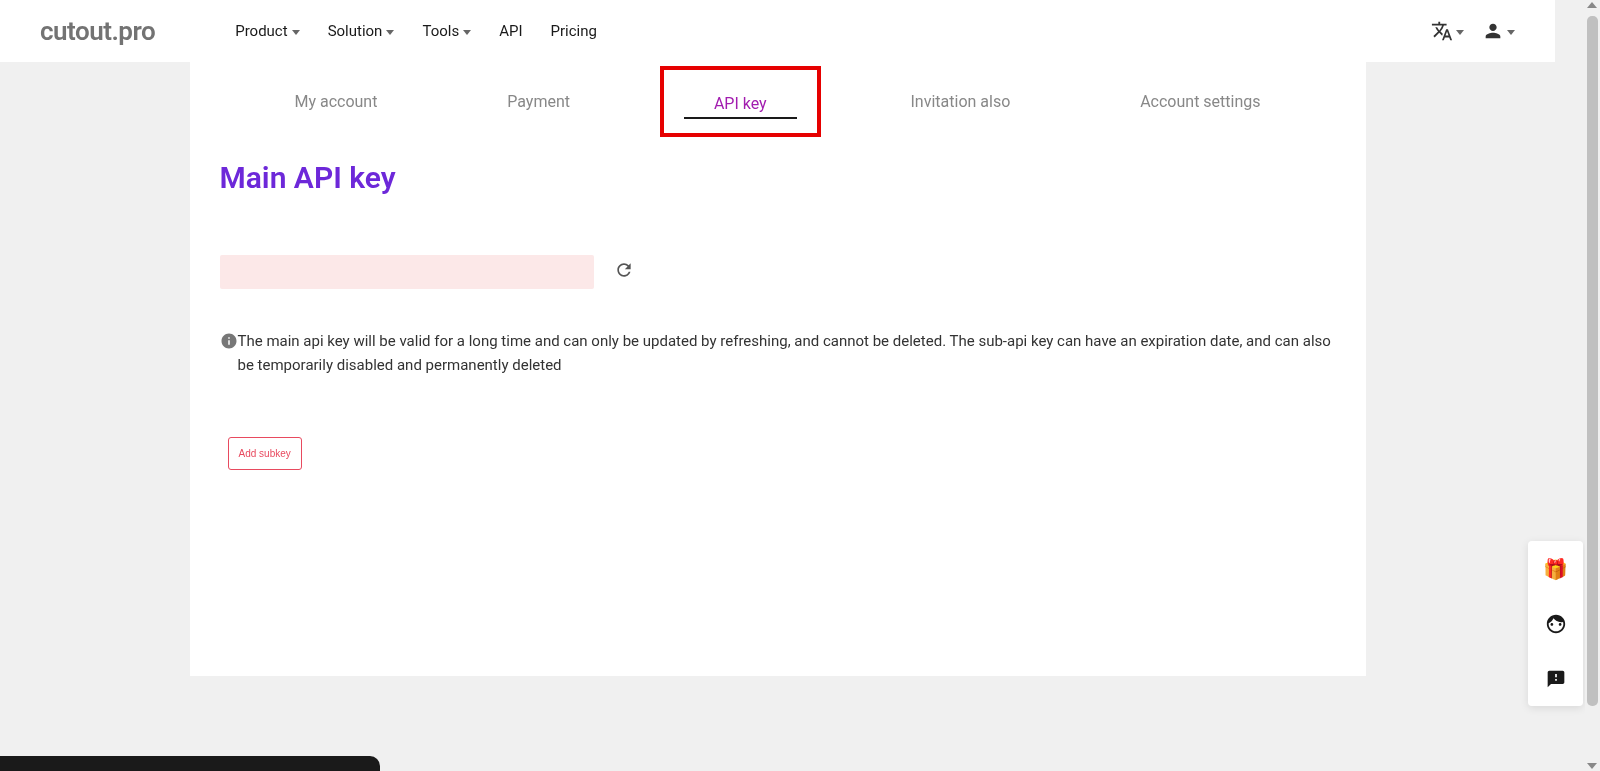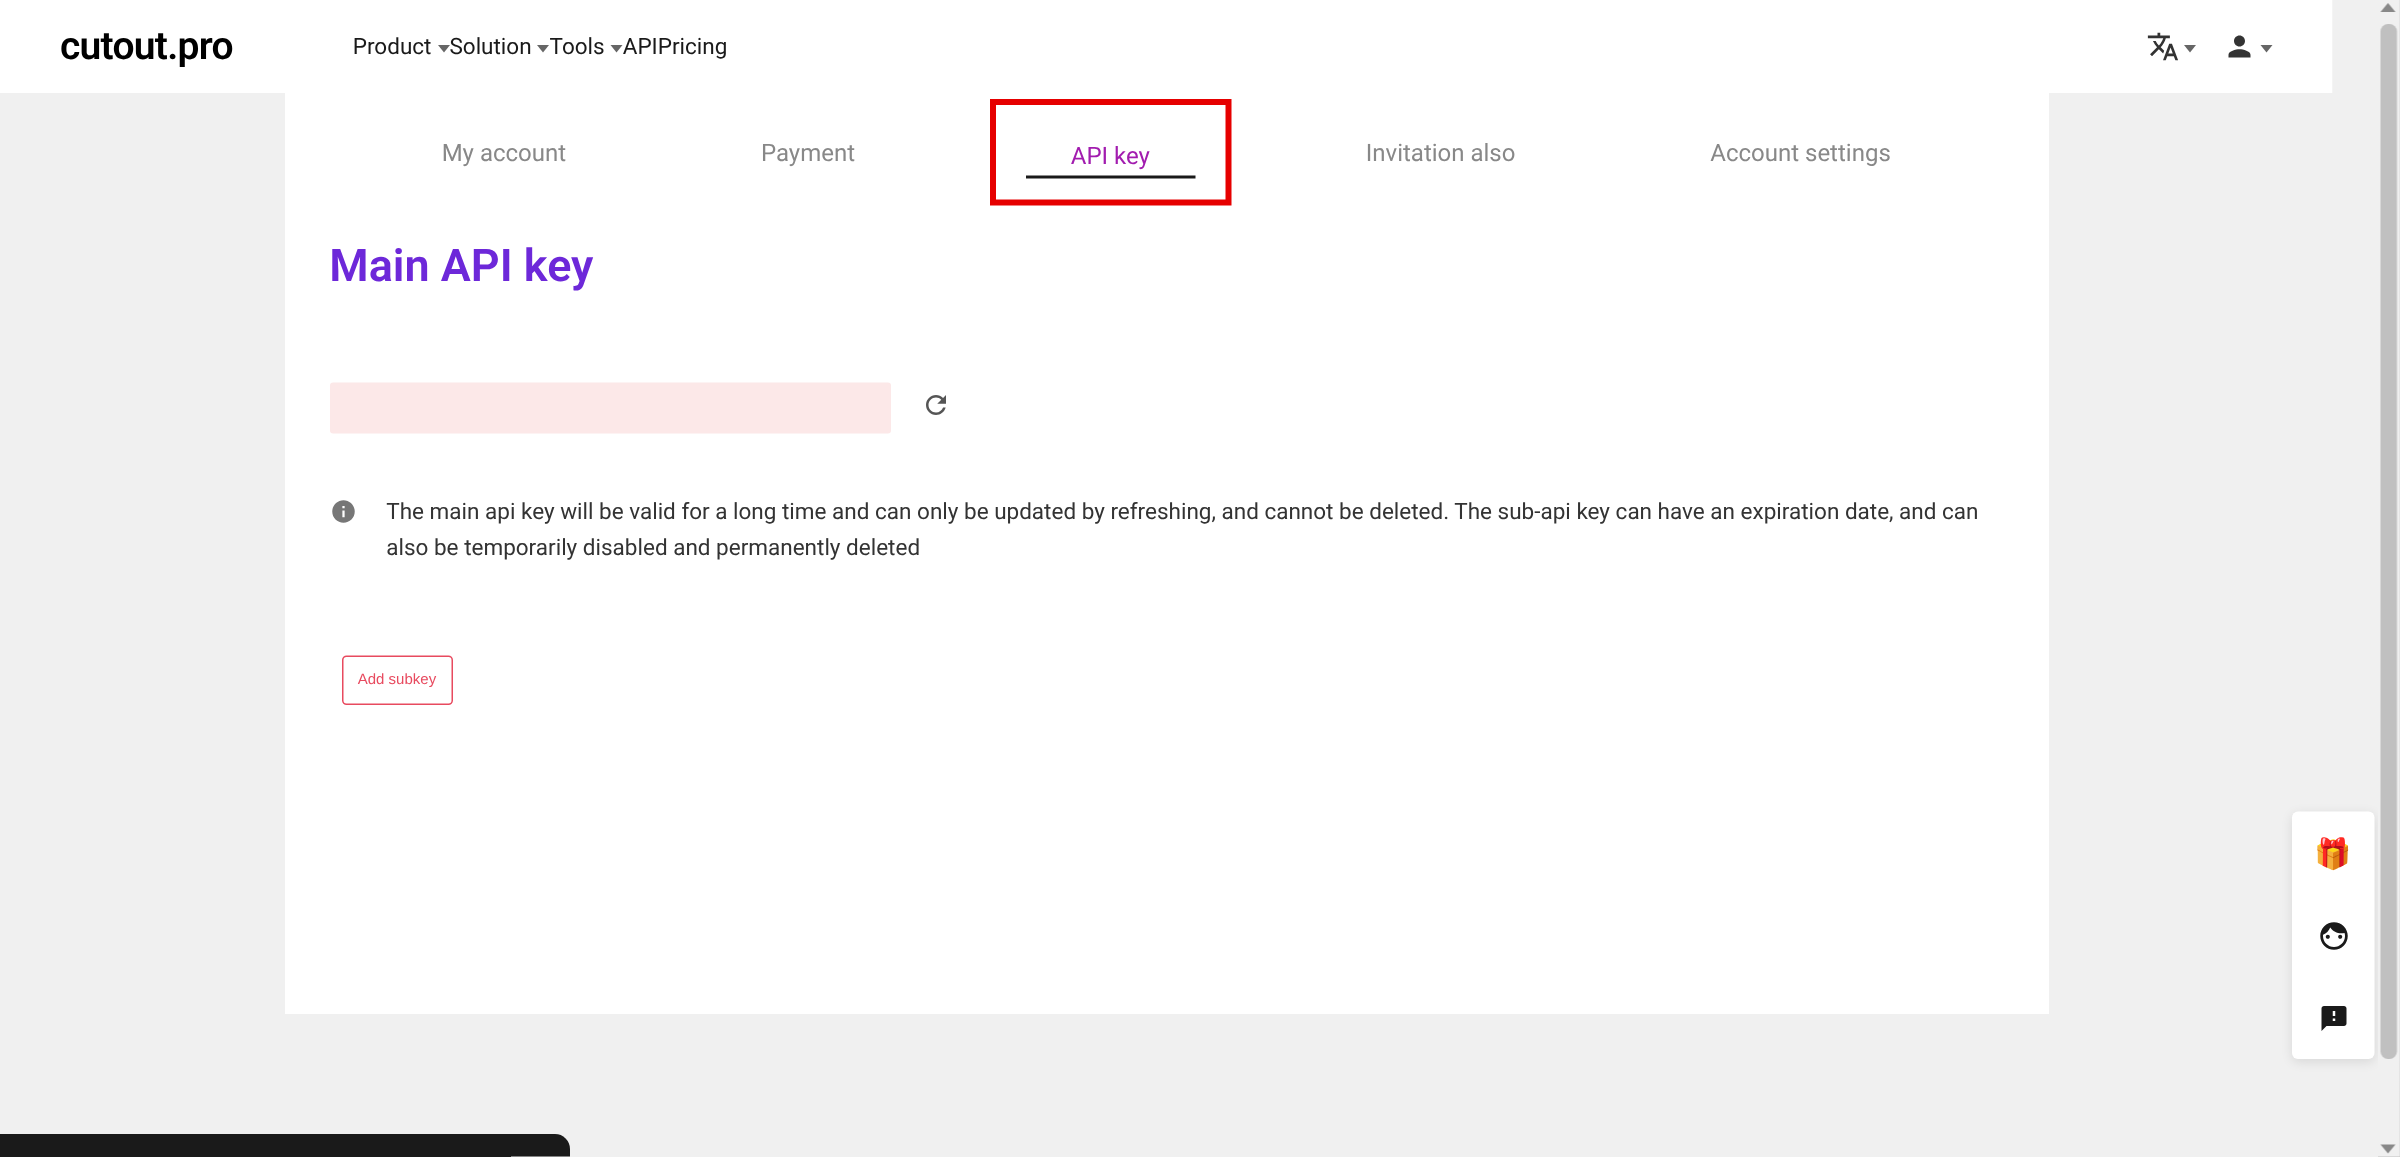--- a/index.html
+++ b/index.html
@@ -19,25 +19,26 @@
       background: #fff;
       height: 62px;
       display: flex;
       align-items: center;
       padding: 0 40px;
       justify-content: space-between;
     }
     .logo {
       font-size: 26px;
       font-weight: 600;
-      color: #000000;
+      color: #737373;
       letter-spacing: -0.5px;
     }
     .nav {
       display: flex;
+      gap: 28px;
       align-items: center;
       margin-left: 80px;
       flex: 1;
     }
     .nav-item {
       display: flex;
       align-items: center;
       gap: 4px;
       color: #1a1a1a;
       font-size: 15px;
@@ -128,21 +129,21 @@
       height: 34px;
       background: #fce8e8;
       border-radius: 2px;
     }
     .refresh-icon {
       cursor: pointer;
       color: #555;
     }
     .info-row {
       display: flex;
-      gap: 20px;
+      gap: 0;
       align-items: flex-start;
       margin-bottom: 50px;
     }
     .info-icon {
       flex-shrink: 0;
       margin-top: 3px;
     }
     .info-text {
       color: #333;
       font-size: 15px;

